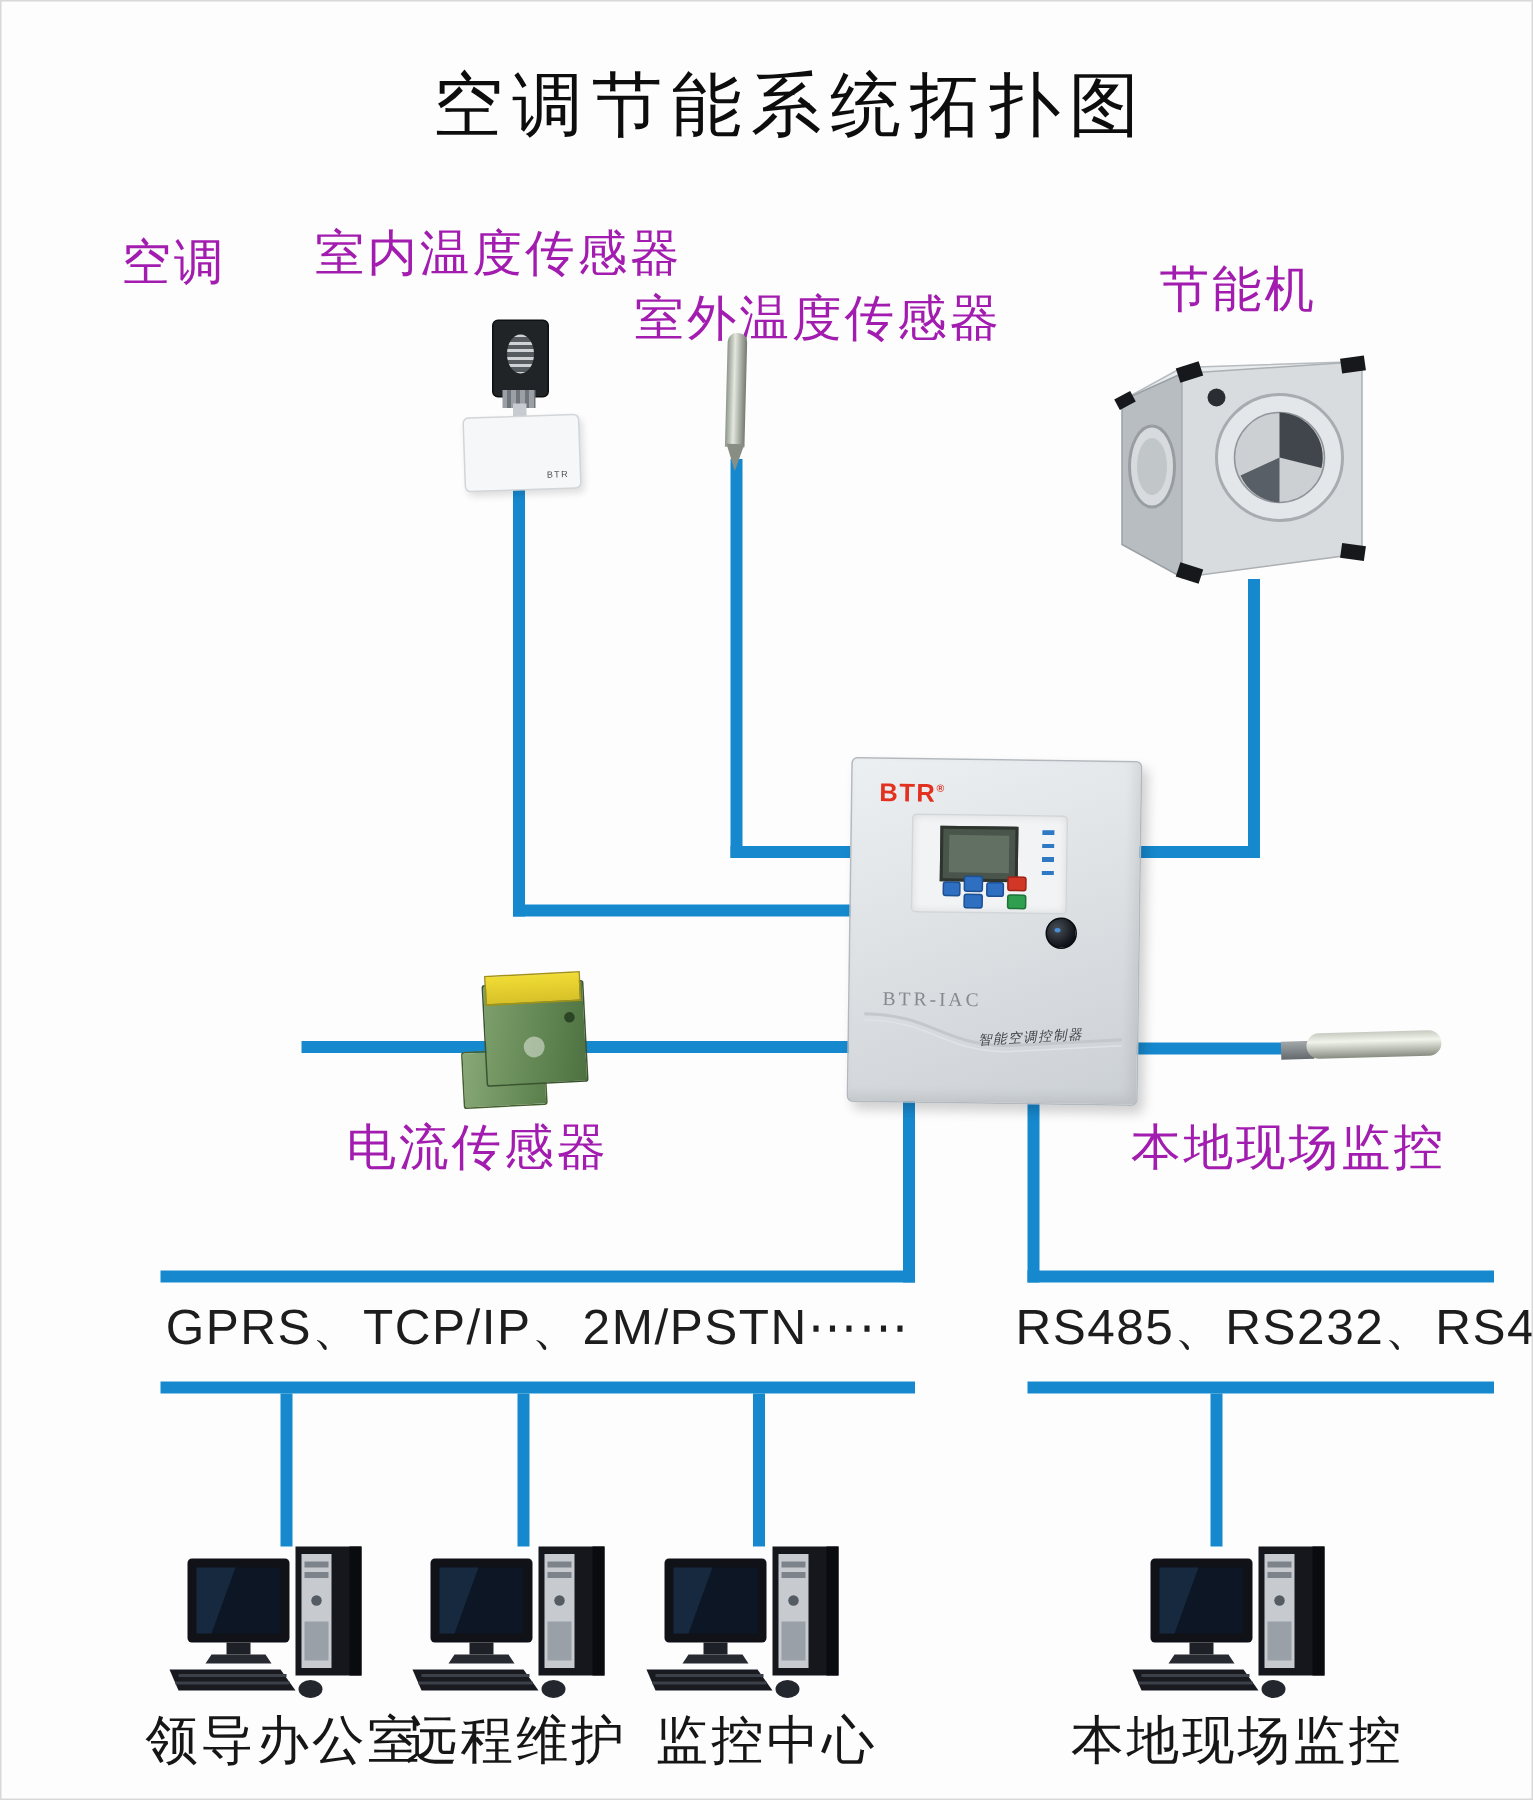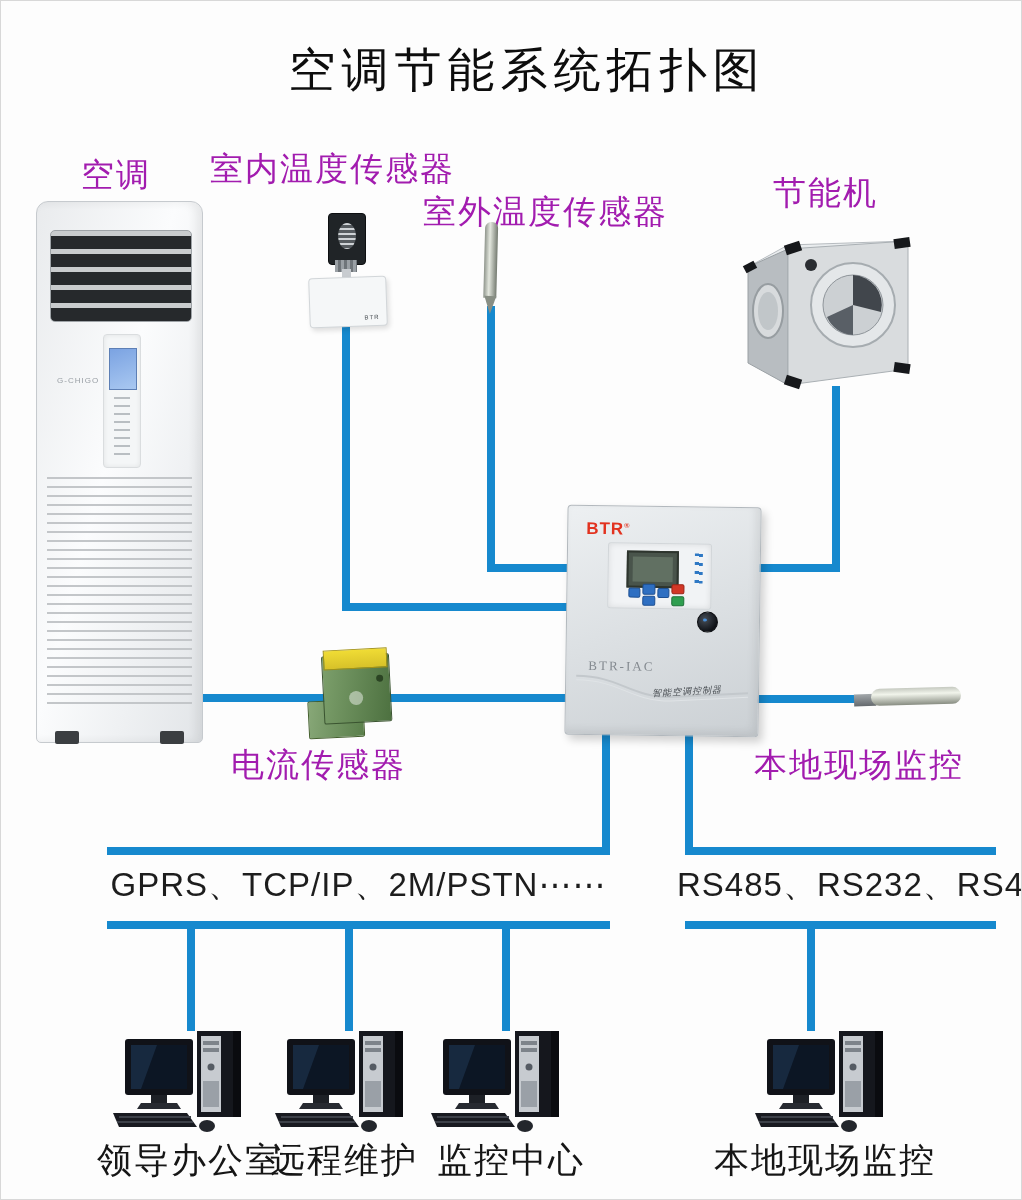--- a/index.html
+++ b/index.html
@@ -97,31 +97,20 @@
   <div class="line" style="left:106px;top:920px;width:503px;height:8px;"></div>
   <div class="line" style="left:684px;top:920px;width:311px;height:8px;"></div>
   <div class="line" style="left:186px;top:928px;width:8px;height:102px;"></div>
   <div class="line" style="left:344px;top:928px;width:8px;height:102px;"></div>
   <div class="line" style="left:501px;top:928px;width:8px;height:102px;"></div>
   <div class="line" style="left:806px;top:928px;width:8px;height:102px;"></div>
 
   <div class="abs bus-label" style="left:106px;top:862px;width:503px;">GPRS、TCP/IP、2M/PSTN⋯⋯</div>
   <div class="abs bus-label" style="left:676px;top:862px;width:320px;">RS485、RS232、RS422</div>
 
-  <div class="abs ac">
-    <div class="ac-grille"></div>
-    <div class="ac-brand">G-CHIGO</div>
-    <div class="ac-panel">
-      <div class="ac-lcd"></div>
-      <div class="ac-keys"></div>
-    </div>
-    <div class="ac-vents"></div>
-    <div class="ac-foot" style="left:18px;"></div>
-    <div class="ac-foot" style="right:18px;"></div>
-  </div>
 
   <div class="abs remote-head">
     <div class="remote-head-grille"></div>
   </div>
   <div class="abs remote-conn"></div>
   <div class="abs remote-ribbon"></div>
   <div class="abs remote-panel">
     <div class="remote-brand">BTR</div>
   </div>
 

